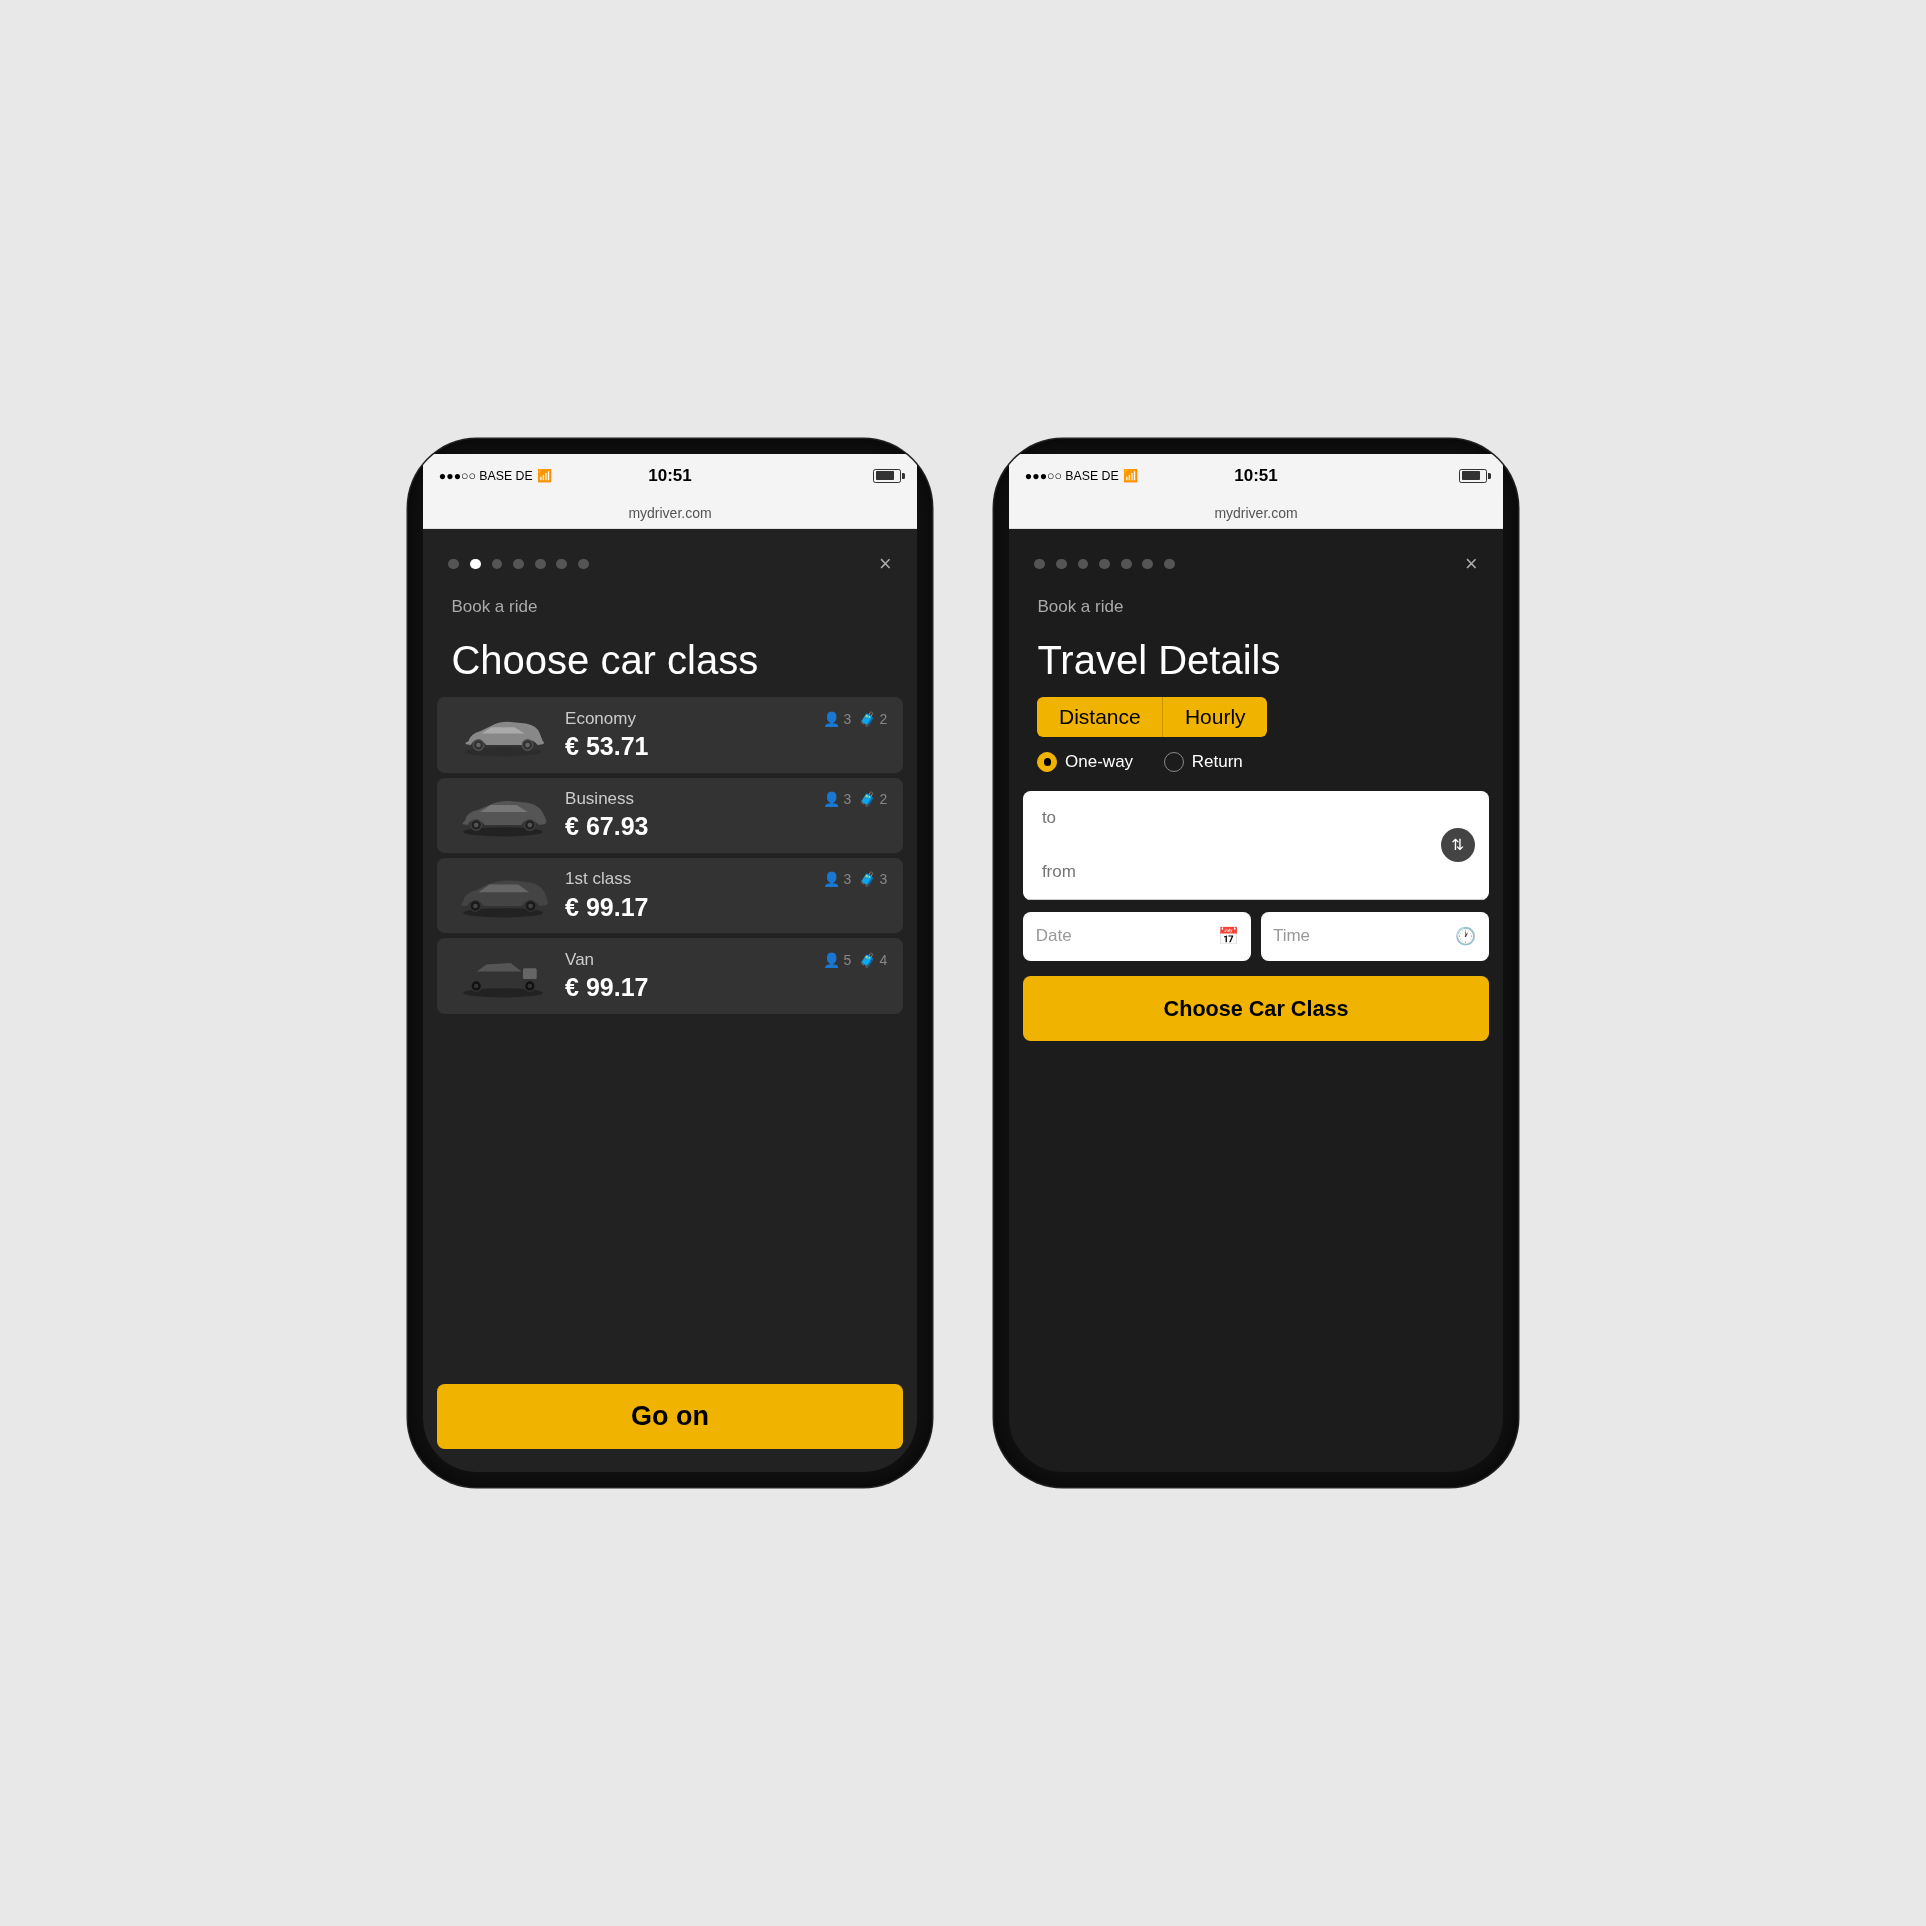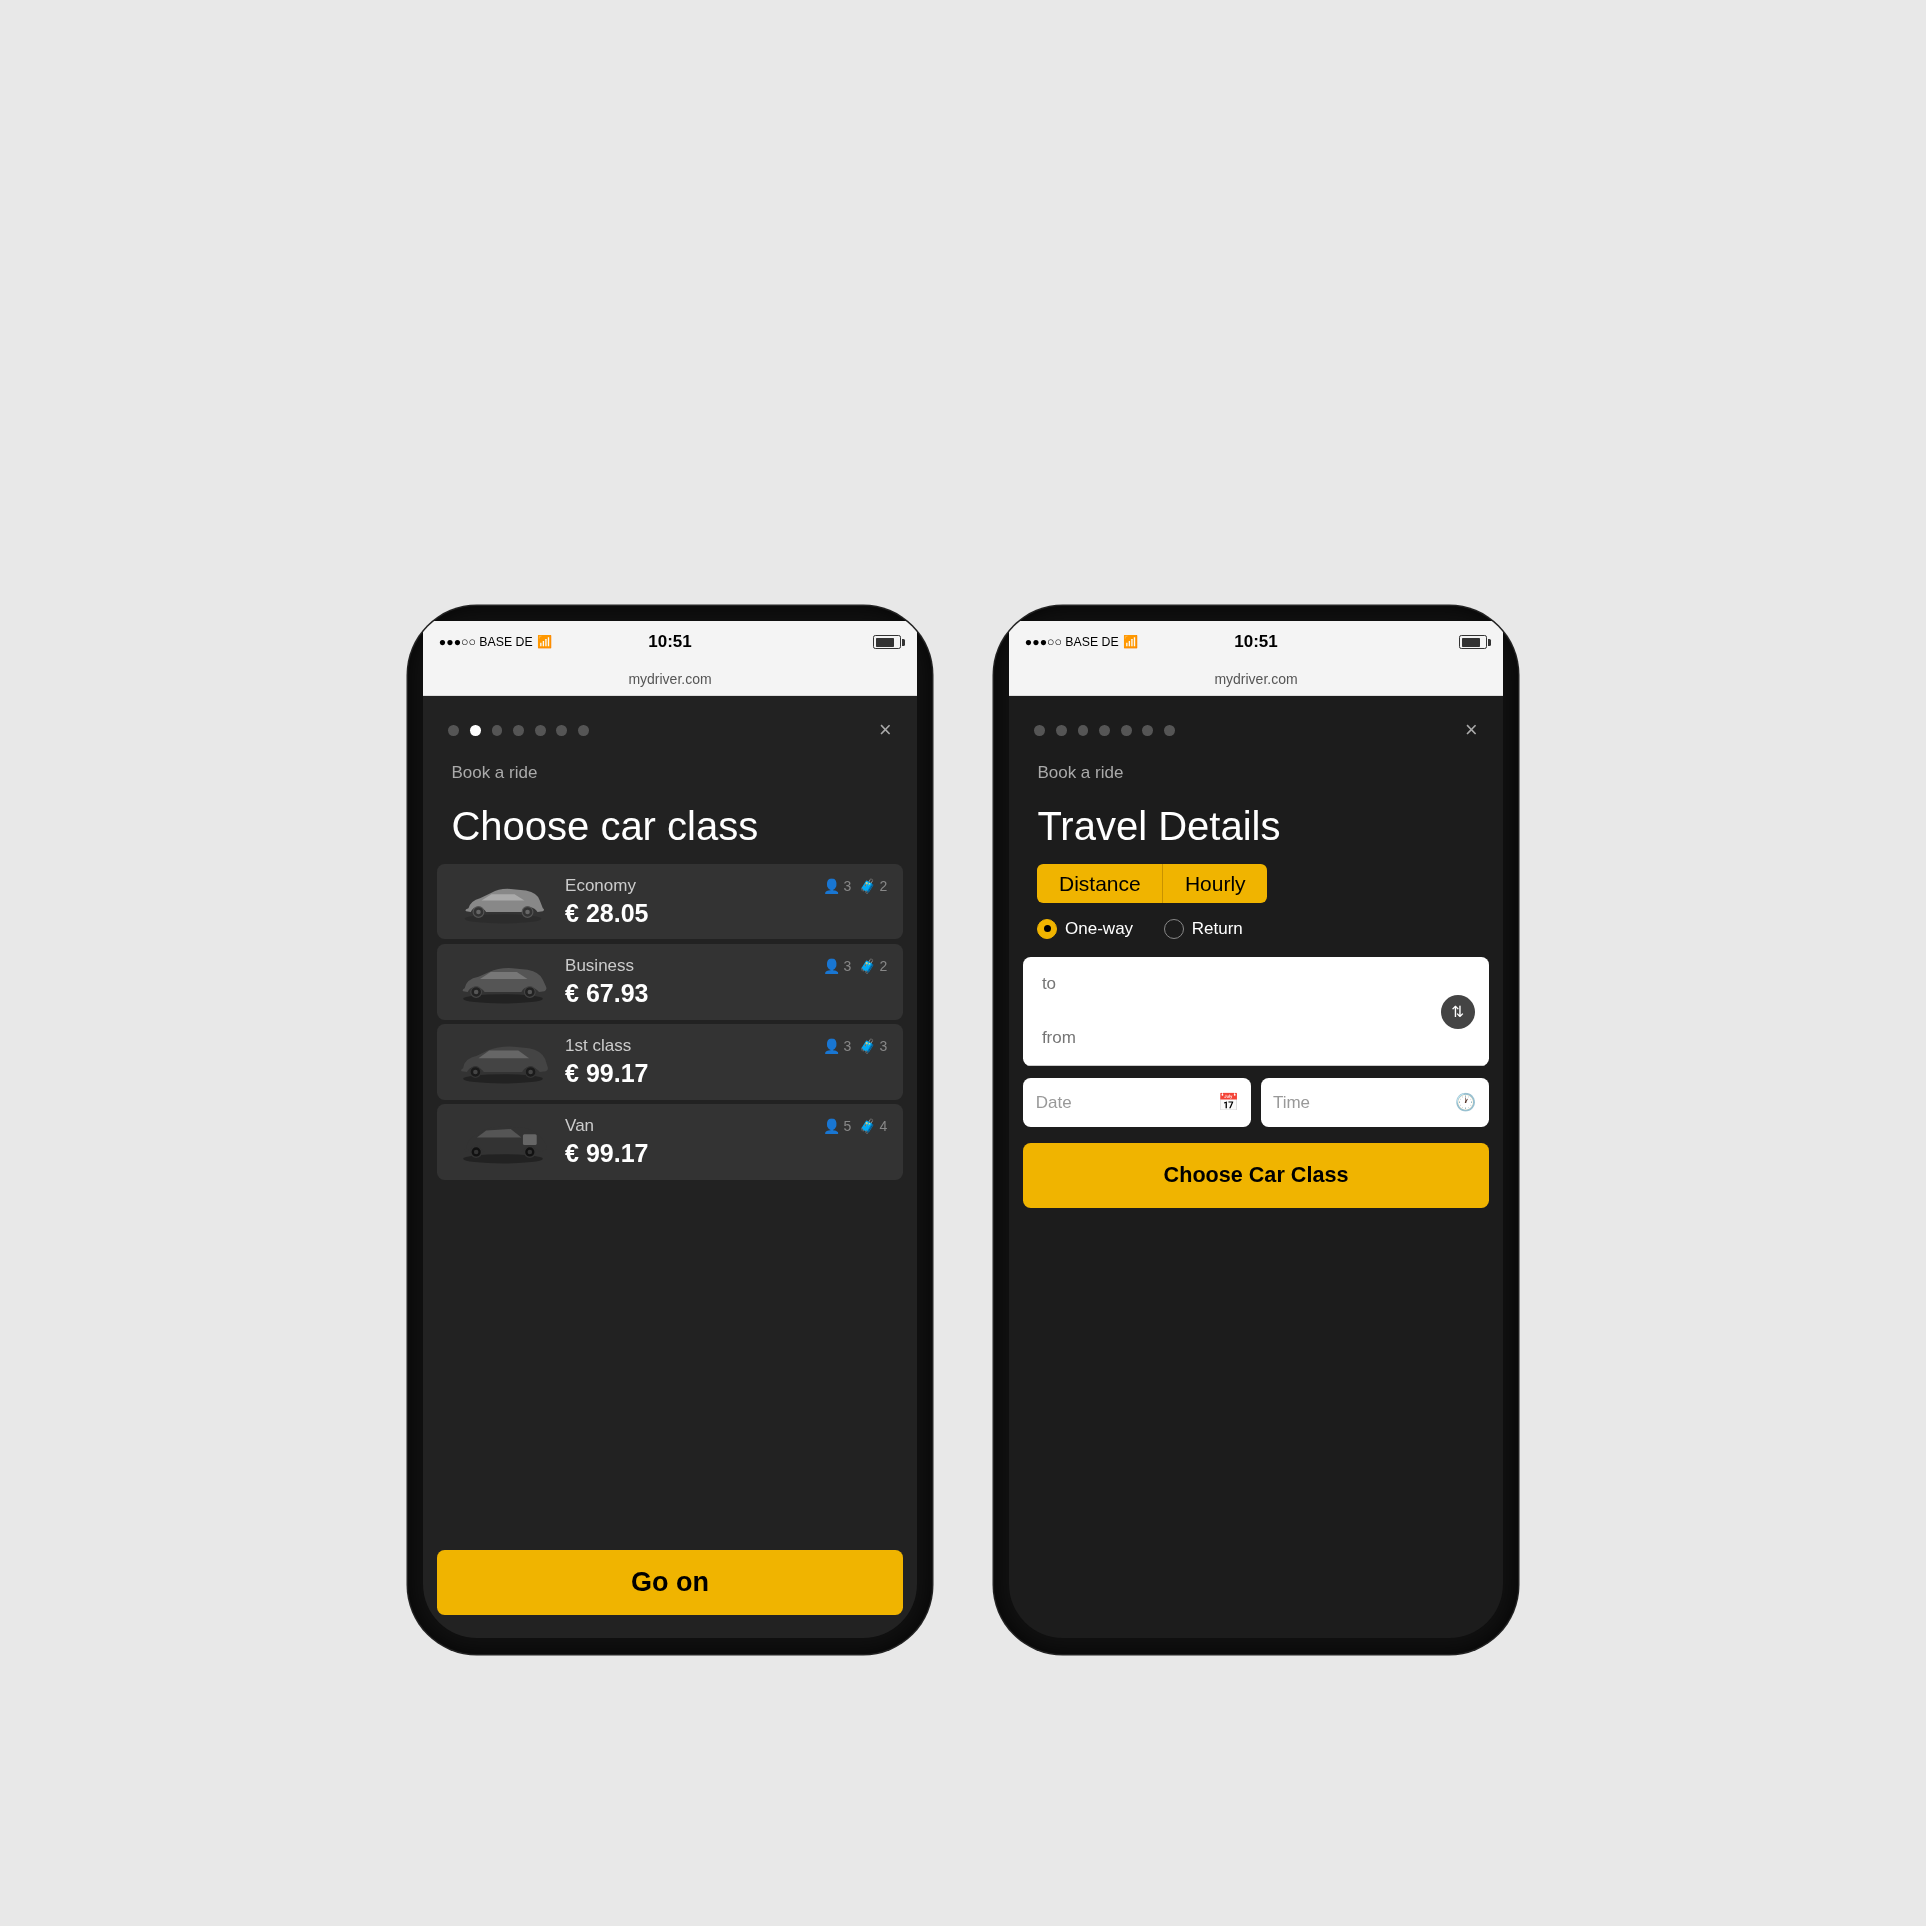--- a/index.html
+++ b/index.html
@@ -12,21 +12,21 @@
       min-height: 100vh;
       font-family: -apple-system, BlinkMacSystemFont, 'Helvetica Neue', Arial, sans-serif;
     }
 
     .scene {
       width: 1926px;
       height: 1381px;
       background: #e8e8e8;
       display: flex;
       justify-content: center;
-      align-items: flex-end;
+      align-items: center;
       gap: 62px;
     }
 
     
     .phone {
       width: 524px;
       height: 1048px;
       background: #111;
       border-radius: 69px;
       padding: 15.4px;
@@ -480,21 +480,21 @@
             </svg>
           </div>
           <div class="car-info">
             <div class="car-name-row">
               <span class="car-name">Economy</span>
               <div class="car-meta">
                 <span>👤 <span>3</span></span>
                 <span>🧳 <span>2</span></span>
               </div>
             </div>
-            <div class="car-price">€ 28.05</div>
+            <div class="car-price">€ 53.71</div>
           </div>
         </div>
 
         <div class="car-item">
           <div class="car-image-placeholder">
             <svg width="92" height="46" viewBox="0 0 120 60">
               <ellipse cx="60" cy="52" rx="52" ry="6" fill="#111" opacity="0.5"></ellipse>
               <path d="M10 38 Q12 26 28 23 L42 17 Q55 11 72 12 L92 14 Q108 17 112 27 L116 36 Q118 40 114 42 L107 43 Q103 38 95 37 Q87 36 84 43 L36 43 Q33 38 25 37 Q17 36 14 43 L8 42 Q6 40 10 38Z" fill="#555"></path>
               <path d="M30 26 L44 17 L78 17 L92 26Z" fill="#777"></path>
               <circle cx="25" cy="43" r="7" fill="#222" stroke="#444" stroke-width="1.5"></circle>

